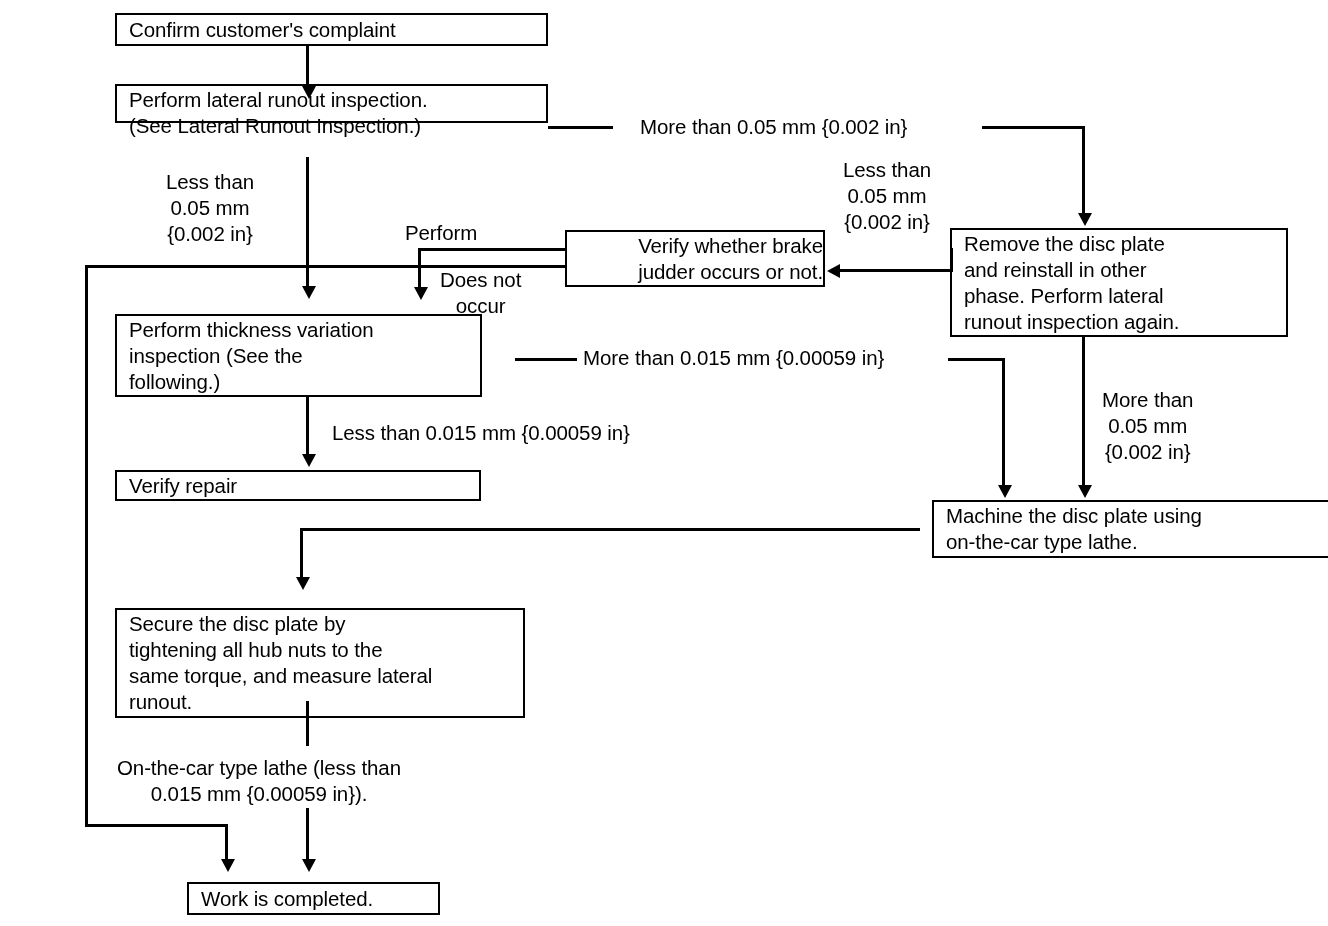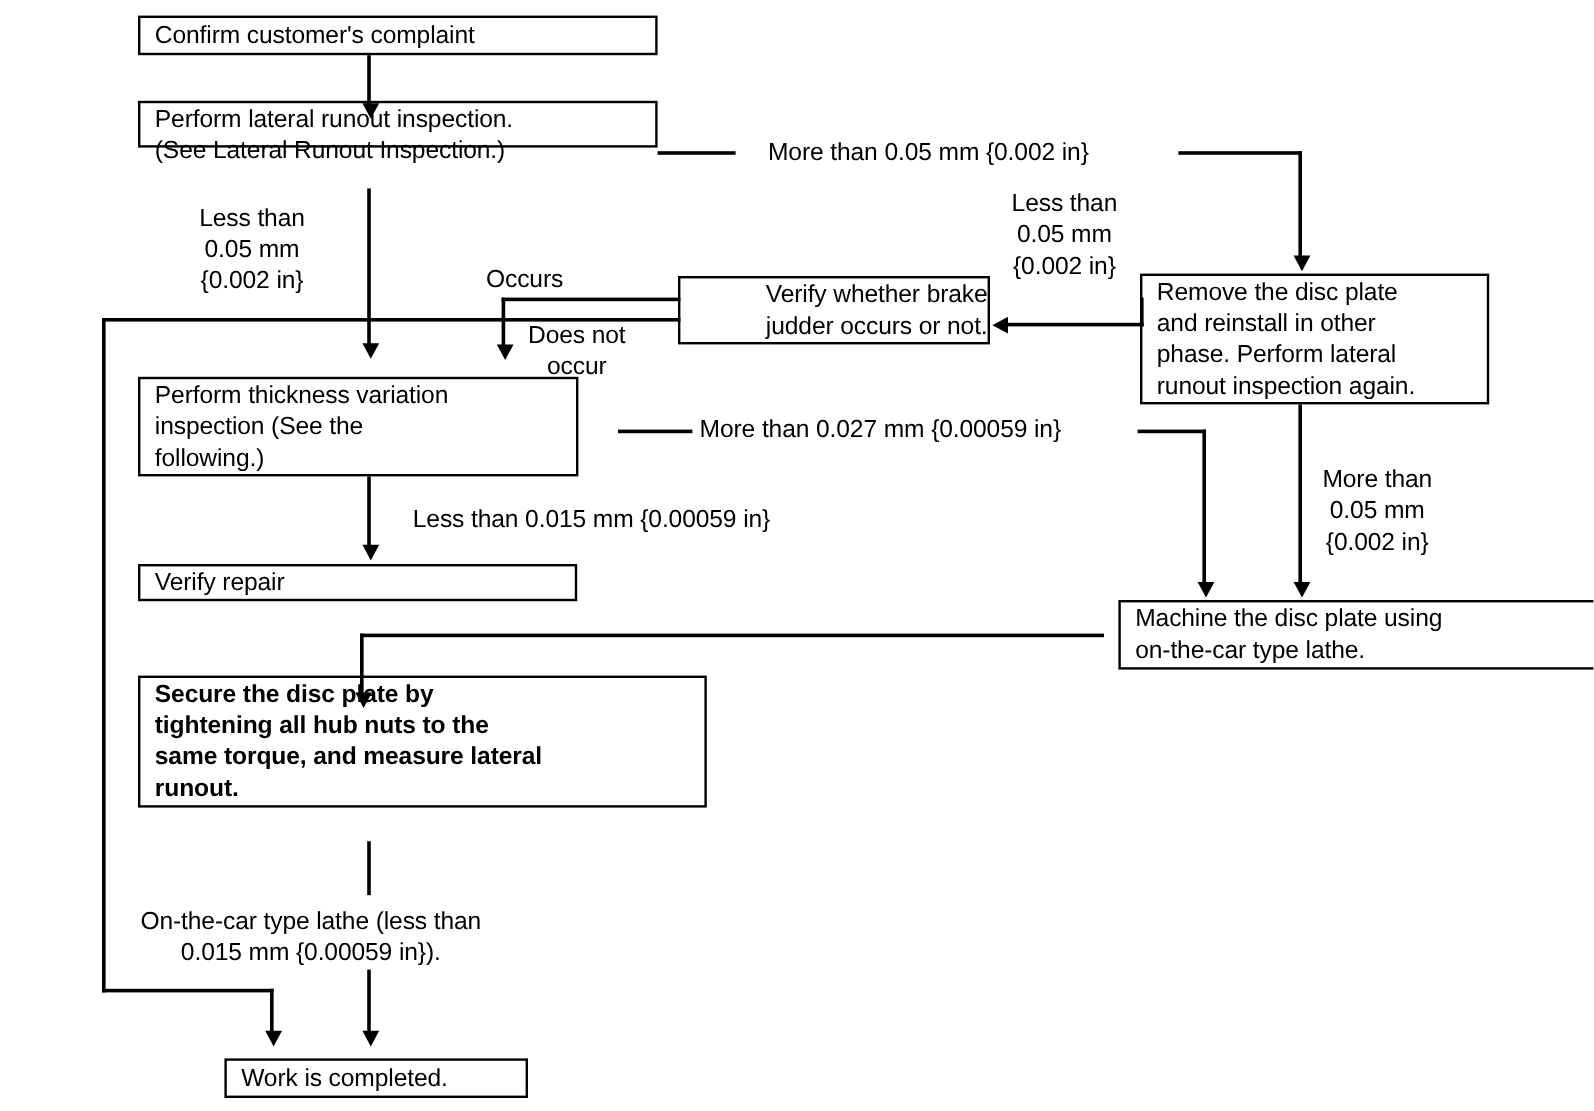--- a/index.html
+++ b/index.html
@@ -71,59 +71,59 @@
 <div id="canvas">
 
   <div class="box" style="left:115px; top:13px; width:433px; height:33px; line-height:30px; padding-top:0;">Confirm customer's complaint</div>
 
   <div class="box" style="left:115px; top:84px; width:433px; height:39px; padding-top:1px;">Perform lateral runout inspection.
 (See Lateral Runout Inspection.)</div>
 
   <div class="box" style="left:565px; top:230px; width:260px; height:57px; padding-top:1px;text-align:right;">Verify whether brake
 judder occurs or not.</div>
 
-  <div class="box" style="left:950px; top:228px; width:291px; height:109px; padding-top:1px;">Remove the disc plate
+  <div class="box" style="left:950px; top:228px; width:338px; height:109px; padding-top:1px;">Remove the disc plate
 and reinstall in other
 phase. Perform lateral
 runout inspection again.</div>
 
   <div class="box" style="left:115px; top:314px; width:367px; height:83px; padding-top:1px;">Perform thickness variation
 inspection (See the
 following.)</div>
 
   <div class="box" style="left:115px; top:470px; width:366px; height:31px; line-height:28px; padding-top:0;">Verify repair</div>
 
   <div class="box" style="left:932px; top:500px; width:410px; height:58px; padding-top:1px;">Machine the disc plate using
 on-the-car type lathe.</div>
 
-  <div class="box" style="left:115px; top:563px; width:474px; height:110px; padding-top:1px;font-weight:bold;">Secure the disc plate by
+  <div class="box" style="left:115px; top:608px; width:410px; height:110px; padding-top:1px;">Secure the disc plate by
 tightening all hub nuts to the
 same torque, and measure lateral
 runout.</div>
 
   <div class="box" style="left:187px; top:882px; width:253px; height:33px; line-height:30px; padding-top:0;">Work is completed.</div>
 
   <div class="lbl" style="left:640px; top:114px;">More than 0.05 mm {0.002 in}</div>
 
   <div class="lbl" style="left:843px; top:157px;">Less than
 0.05 mm
 {0.002 in}</div>
 
   <div class="lbl" style="left:166px; top:169px;">Less than
 0.05 mm
 {0.002 in}</div>
 
-  <div class="lbl" style="left:405px; top:220px;">Occurs</div>
+  <div class="lbl" style="left:405px; top:220px;">Perform</div>
 
   <div class="lbl" style="left:440px; top:267px;">Does not
 occur</div>
 
-  <div class="lbl" style="left:583px; top:345px;">More than 0.027 mm {0.00059 in}</div>
+  <div class="lbl" style="left:583px; top:345px;">More than 0.015 mm {0.00059 in}</div>
 
-  <div class="lbl" style="left:332px; top:420px;margin-left:12px;">Less than 0.015 mm {0.00059 in}</div>
+  <div class="lbl" style="left:332px; top:420px;">Less than 0.015 mm {0.00059 in}</div>
 
   <div class="lbl" style="left:1102px; top:387px;">More than
 0.05 mm
 {0.002 in}</div>
 
   <div class="lbl" style="left:117px; top:755px;">On-the-car type lathe (less than
 0.015 mm {0.00059 in}).</div>
 
   <div class="vline" style="left:306px; top:46px; height:41px;"></div>
   <div class="arrow-down" style="left:302px; top:86px;"></div>

